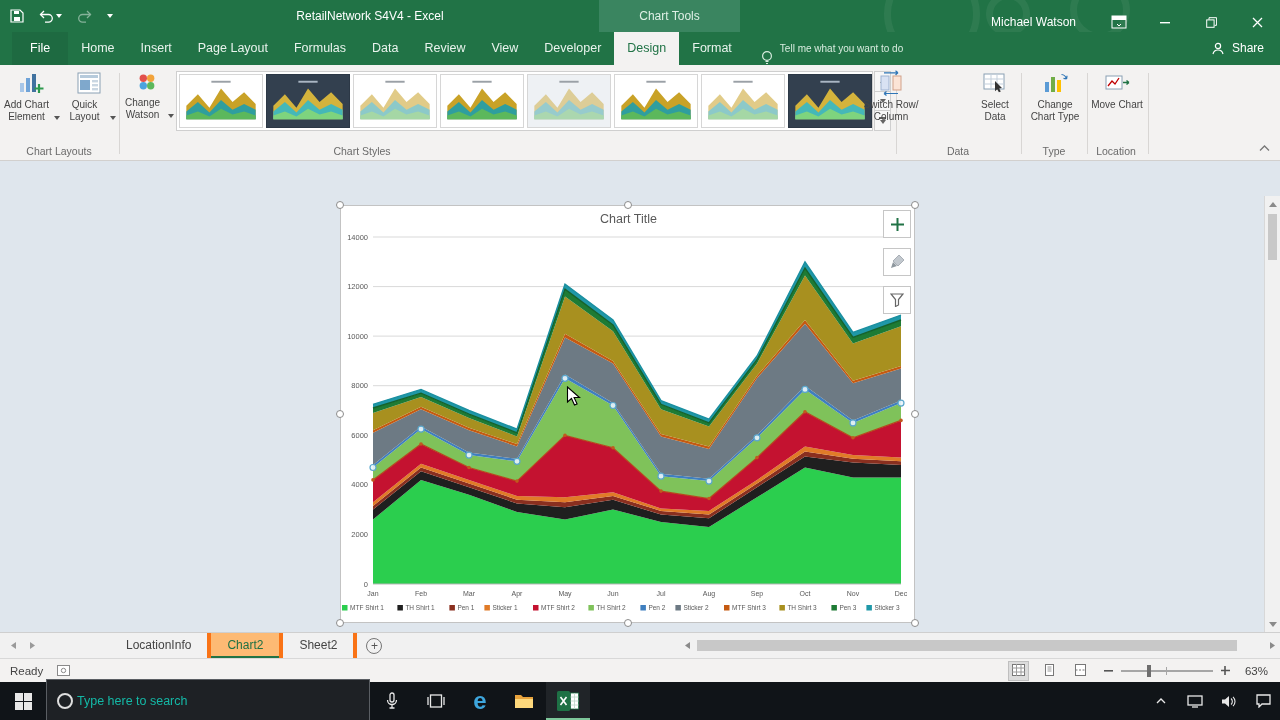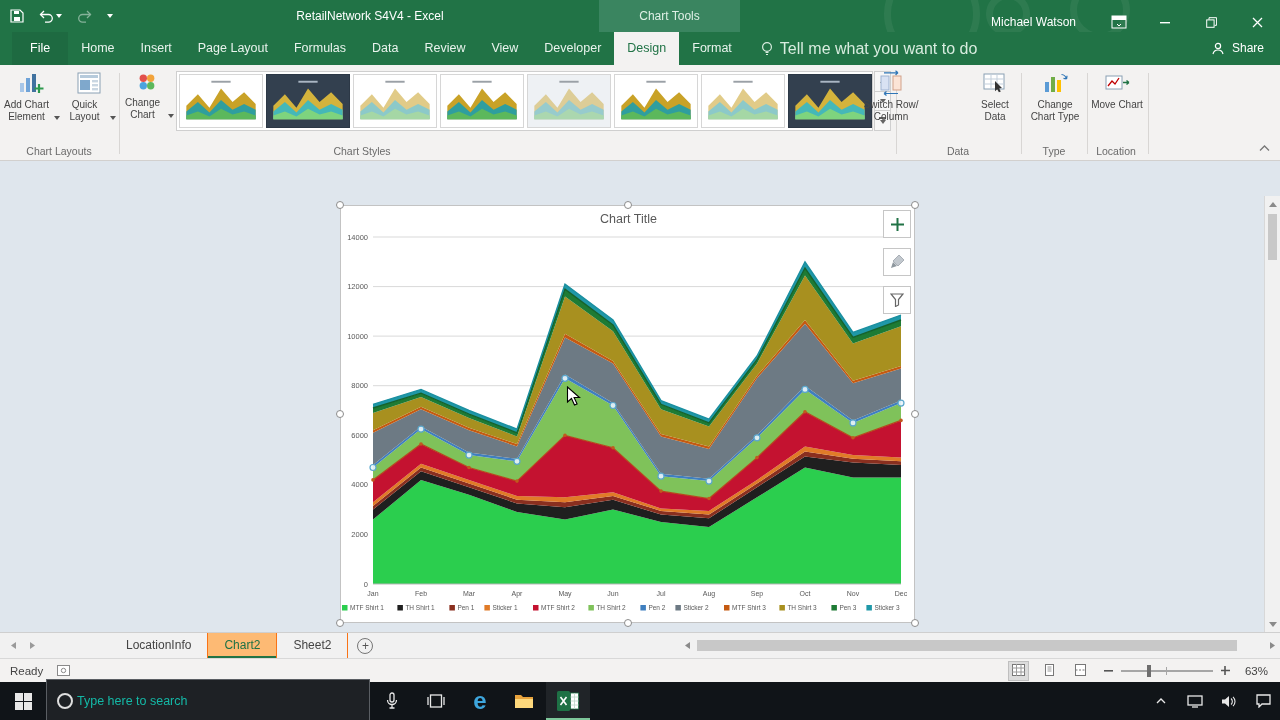--- a/index.html
+++ b/index.html
@@ -18,21 +18,21 @@
   .tb-user{margin-right:20px;font-size:12px}
   .wbtn{width:46px;height:32px;display:flex;align-items:center;justify-content:center}
   .caret-dn{width:0;height:0;border-left:3px solid transparent;border-right:3px solid transparent;border-top:4px solid #fff}
 
   
   .tabrow{position:absolute;left:0;top:32px;right:0;height:33px;background:#217346;display:flex;align-items:stretch}
   #ribbon-tabs{display:flex;margin-left:12px}
   .rtab{color:#e9f3ed;padding:0 13px;line-height:33px;font-size:12.5px}
   .rtab.file{padding:0 18px;color:#fff;background:#1e6a41}
   .rtab.active{background:#f3f2f1;color:#217346}
-  .tellme{display:flex;align-items:center;gap:7px;color:#d8ecdf;line-height:33px;font-size:16px;margin-left:16px}
+  .tellme{display:flex;align-items:flex-end;gap:7px;color:#d8ecdf;line-height:33px;font-size:10px;margin-left:16px}
   .share{margin-left:auto;display:flex;align-items:center;gap:7px;color:#fff;margin-right:16px;line-height:33px}
 
   
   .ribbon{position:absolute;left:0;top:65px;right:0;height:96px;background:#f3f2f1;border-bottom:1px solid #d2d0ce}
   .rb-big{position:absolute;top:5px;display:flex;flex-direction:column;align-items:center;gap:3px;font-size:10px;color:#444;text-align:center;line-height:1.18}
   .lblrow{display:flex;align-items:flex-end;gap:3px;justify-content:center}
   .lblrow .caret-g{width:0;height:0;border-left:3px solid transparent;border-right:3px solid transparent;border-top:4px solid #555;margin-bottom:3px}
   .rgroup-label{position:absolute;bottom:3px;font-size:10.5px;color:#6a6a6a;text-align:center}
   .vsep{position:absolute;top:8px;bottom:6px;width:1px;background:#d8d6d4}
   #style-gallery{position:absolute;left:176px;top:6px;width:697px;height:60px;background:#fff;border:1px solid #cfcfcf;display:flex;gap:3px;padding:2px;overflow:hidden}
@@ -70,21 +70,21 @@
   .cursor{position:absolute;left:566px;top:386px;z-index:9;pointer-events:none}
   .vscroll{position:absolute;right:0;top:196px;width:16px;height:436px;background:#f1f1f1;border-left:1px solid #d8d8d8;z-index:5}
   .vs-arrow{height:16px;display:flex;align-items:center;justify-content:center}
   .vs-thumb{margin:2px 3px;height:46px;background:#c8c8c8}
   .vs-bottom{position:absolute;bottom:0;left:0;right:0}
 
   
   .sheetbar{position:absolute;left:0;top:632px;right:0;height:26px;background:#f1f1f1;border-top:1px solid #cfcfcf;display:flex;align-items:stretch;font-size:12px}
   .snav{display:flex;align-items:center;gap:12px;margin-left:10px;width:55px}
   #sheet-tabs{display:flex;margin-left:45px}
-  .stab{padding:0 16px;line-height:25px;color:#444;border-right:1px solid #f97316;background:#f1f1f1}
+  .stab{padding:0 16px;line-height:25px;color:#444;border-right:4px solid #f97316;background:#f1f1f1}
   .stab.active{background:#fdba74;color:#1e7145;font-weight:normal;box-shadow:inset 0 -2px 0 #217346}
   .add-sheet{width:34px;display:flex;align-items:center;justify-content:center}
   .add-circle{width:16px;height:16px;border-radius:50%;border:1px solid #767676;display:flex;align-items:center;justify-content:center;color:#555;font-size:12px;line-height:1}
   .hscroll{margin-left:auto;width:600px;display:flex;align-items:center;padding:0 4px;gap:2px}
   .hs-track{flex:1;height:11px;background:#f1f1f1;position:relative}
   .hs-thumb{position:absolute;left:4px;right:30px;top:0;height:11px;background:#c8c8c8}
 
   
   .statusbar{position:absolute;left:0;top:658px;right:0;height:24px;background:#f3f2f1;border-top:1px solid #d8d8d8;display:flex;align-items:center;color:#444;font-size:11.5px}
   .ready{margin-left:10px}
@@ -232,21 +232,21 @@
     </div>
     <div class="vsep" style="left:119px"></div>
     <div class="rb-big" style="left:120px;width:54px">
       <svg width="24" height="24" viewBox="0 0 26 26">
           <circle cx="9" cy="9" r="4" fill="#e2504c"></circle>
           <circle cx="17" cy="9" r="4" fill="#f2a33a"></circle>
           <circle cx="9" cy="17" r="4" fill="#4aa3df"></circle>
           <circle cx="17" cy="17" r="4" fill="#5cb85c"></circle>
         </svg>
       <span class="lblrow">
-          <span>Change Chart</span>
+          <span>Change Watson</span>
           <i class="caret-g"></i>
         </span>
     </div>
     <div id="style-gallery">
         <div class="thumb t-light"><svg viewBox="0 0 84 54" width="82" height="52">
             <line x1="32" y1="7" x2="52" y2="7" stroke="#9aa0a6" stroke-width="2"></line>
             <g opacity="1">
               <polygon points="6,32 18,20 30,34 42,14 54,28 66,18 78,30 78,46 6,46" fill="#c9a227"></polygon>
               <polygon points="6,38 18,28 30,39 42,26 54,36 66,30 78,36 78,46 6,46" fill="#2f9e9e"></polygon>
               <polygon points="6,42 18,38 30,43 42,35 54,41 66,38 78,42 78,46 6,46" fill="#5cb85c"></polygon>

